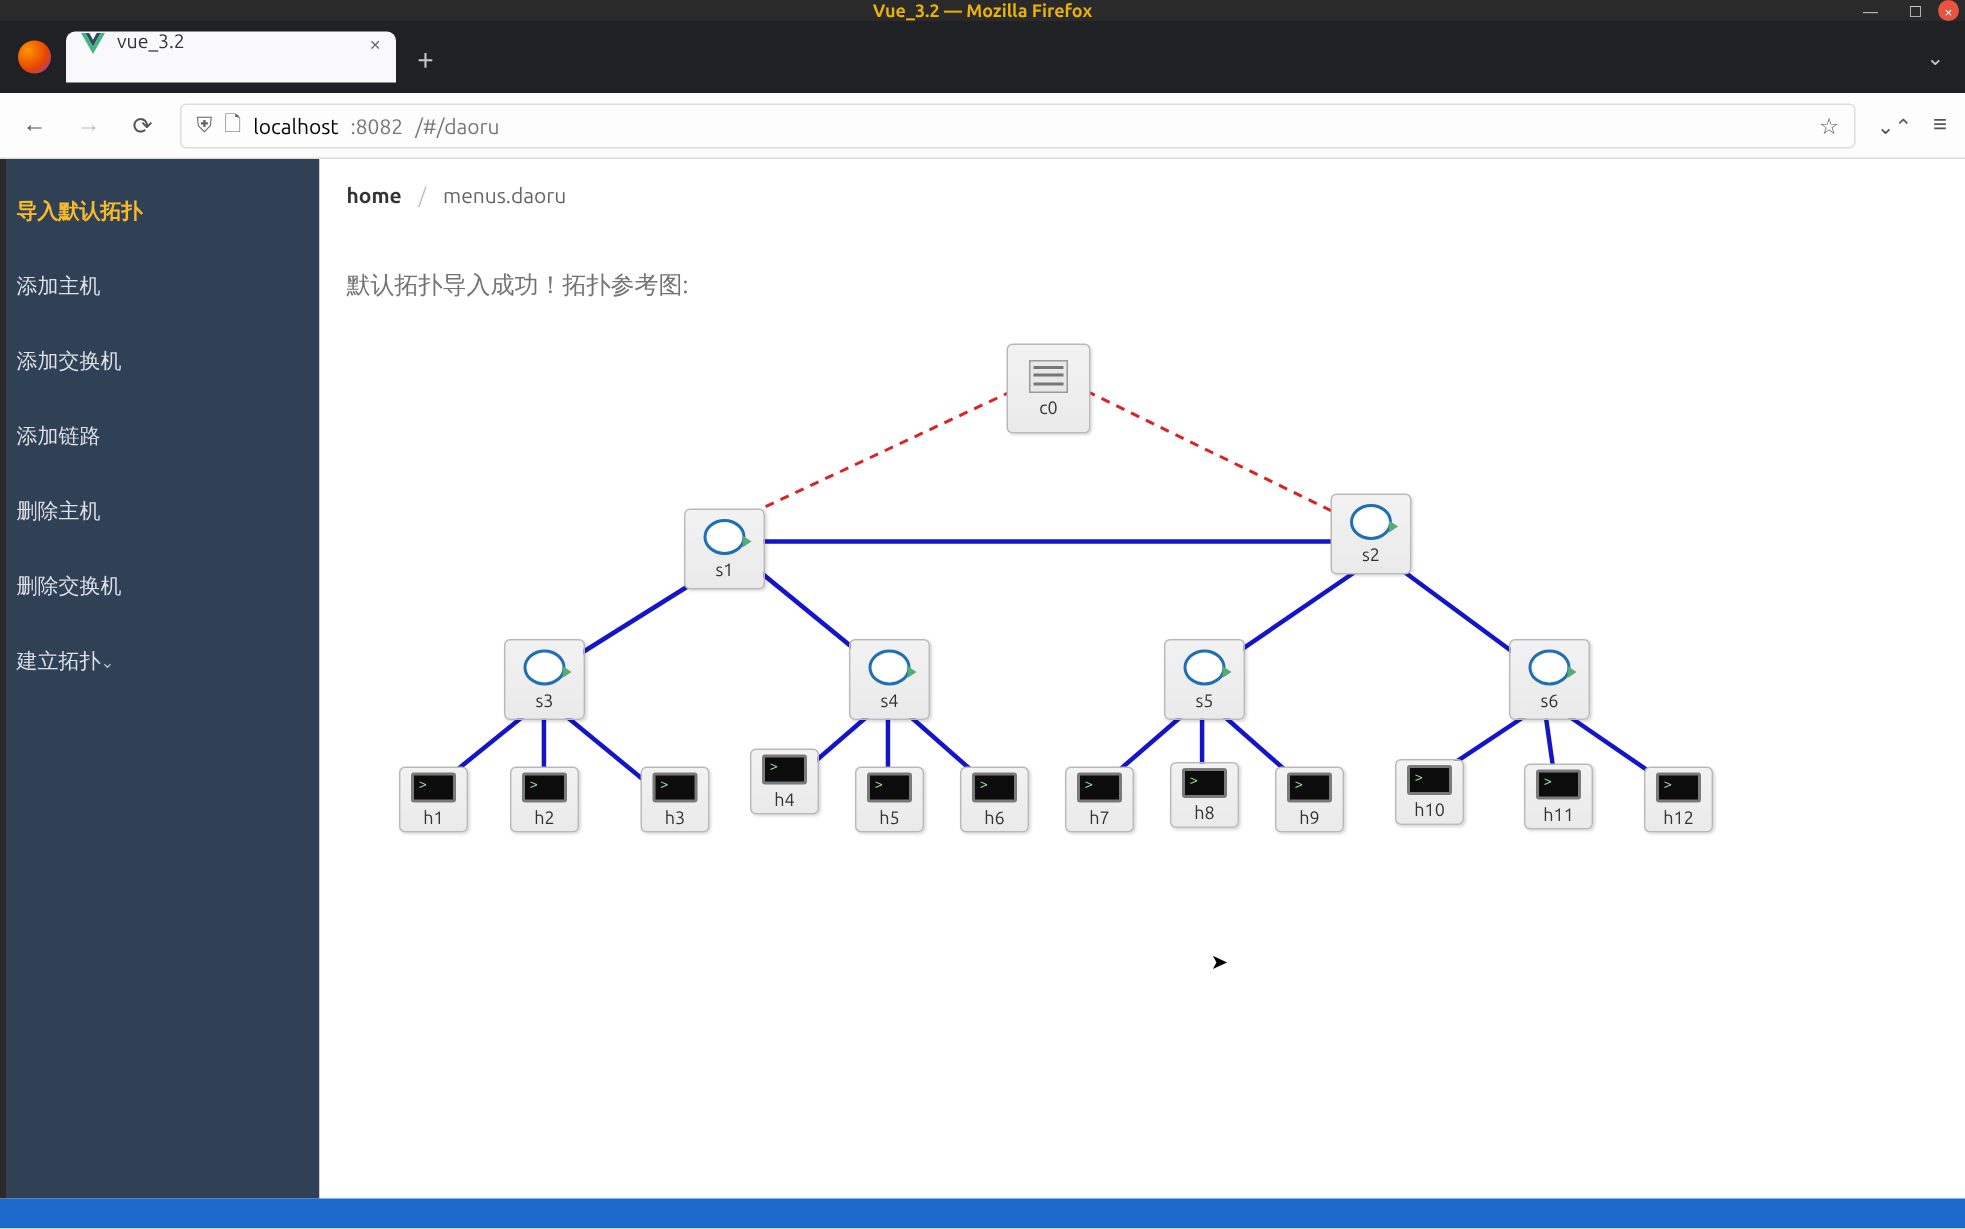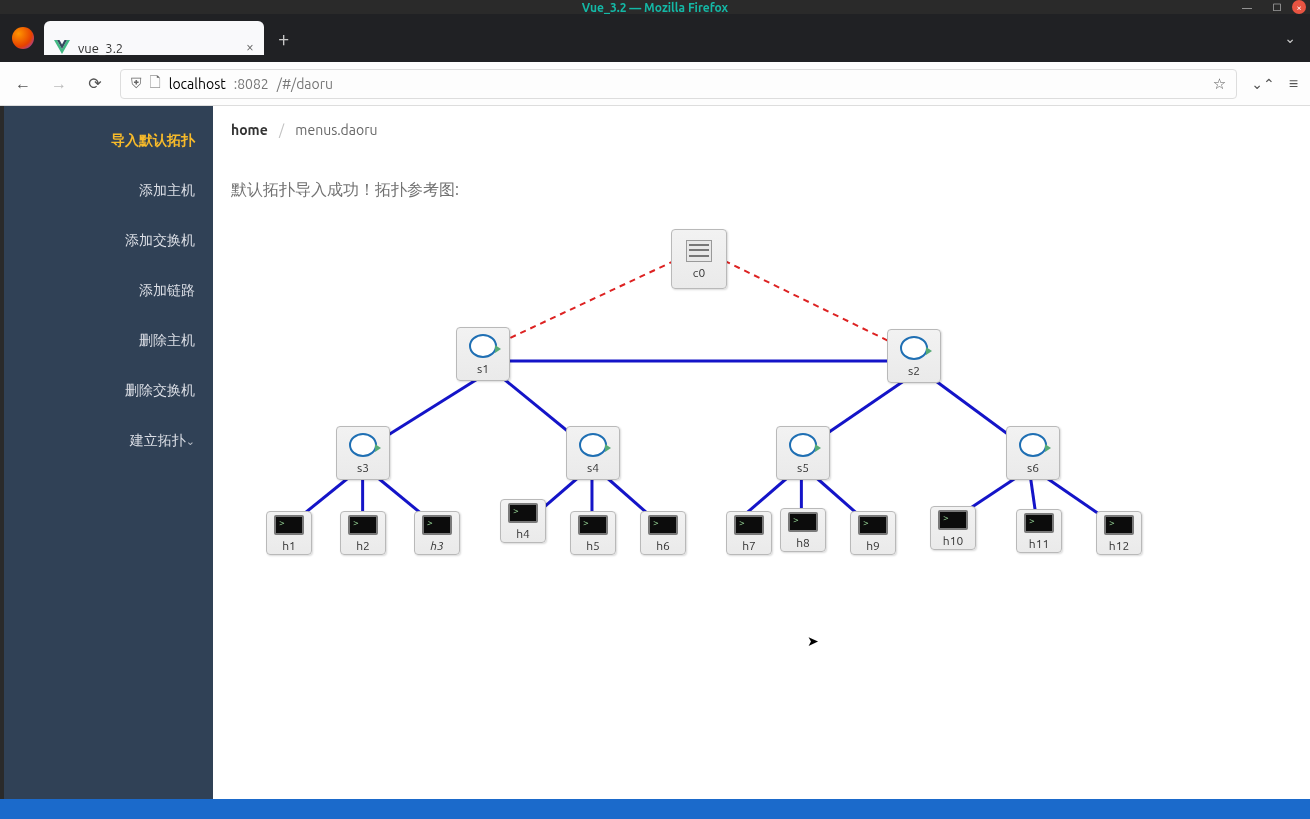--- a/index.html
+++ b/index.html
@@ -1,49 +1,49 @@
 <!DOCTYPE html>
 <html><head>
 <meta charset="utf-8">
 <style>
   * { margin:0; padding:0; box-sizing:border-box; font-family: -apple-system,"Segoe UI",Ubuntu,Arial,sans-serif; }
   body { width:1310px; height:819px; background:#fff; overflow:hidden; position:relative; }
 
   
   .os-titlebar { height:14px; background:#2a2a2a; display:flex; align-items:center; justify-content:center; position:relative; }
-  .os-title { color:#14b8a6; font-size:12px; font-weight:600; }
+  .os-title { color:#eab308; font-size:12px; font-weight:600; }
   .os-ctrls { position:absolute; right:0; top:0; display:flex; height:14px; }
   .os-ctrl { width:30px; display:flex; align-items:center; justify-content:center; color:#ccc; font-size:10px; }
   .os-close { background:#e85442; color:#fff; border-radius:50%; width:14px; height:14px; margin-right:4px; margin-top:0; }
 
   
   .tabstrip { height:48px; background:#202124; display:flex; align-items:center; padding-left:12px; position:relative; }
   .ff-logo { width:22px; height:22px; border-radius:50%; background: radial-gradient(circle at 30% 30%, #ff9500, #e64100 60%, #7b3fff 100%); margin-right:10px; }
-  .tab { width:220px; height:34px; background:#f9f9fb; border-radius:6px 6px 0 0; display:flex; align-items:flex-end; padding:0 10px; gap:8px; position:relative; }
+  .tab { width:220px; height:34px; background:#f9f9fb; border-radius:6px 6px 0 0; display:flex; align-items:flex-start; padding:0 10px; gap:8px; position:relative; }
   .tab-favicon { width:16px; height:16px; }
   .tab-title { font-size:13px; color:#333; flex:1; }
   .tab-close { font-size:14px; color:#666; }
   .newtab { color:#c7c7c7; font-size:20px; margin-left:14px; }
   .tab-chevron { position:absolute; right:14px; color:#c7c7c7; font-size:14px; }
 
   
   .addrbar { height:44px; background:#fdfdfd; border-bottom:1px solid #ddd; display:flex; align-items:center; padding:0 12px; gap:14px; }
   .nav-btn { color:#555; font-size:16px; width:22px; text-align:center; }
   .nav-btn.dis { color:#bbb; }
   .url-field { flex:1; height:30px; border:1px solid #ddd; border-radius:4px; display:flex; align-items:center; padding:0 10px; gap:8px; font-size:14px; color:#333; }
   .url-host { color:#000000; }
   .url-path { color:#777; }
   .url-star { margin-left:auto; color:#555; font-size:15px; }
   .pocket { color:#555; font-size:14px; }
   .menu-icon { color:#555; font-size:16px; }
 
   
   .content { position:absolute; top:106px; left:4px; right:4px; bottom:20px; background:#fff; display:flex; }
   .sidebar { width:209px; background:#304156; padding-top:10px; }
-  .side-item { padding:16px 18px; color:#dcdfe6; font-size:14px; display:flex; align-items:center; justify-content:flex-end; cursor:pointer; }
+  .side-item { padding:16px 7px; color:#dcdfe6; font-size:14px; display:flex; align-items:center; justify-content:flex-start; cursor:pointer; }
   .side-item.active { color:#f7ba2a; font-weight:600; }
   .caret { font-size:11px; color:#b6bcc6; }
 
   .main { flex:1; padding:16px 18px; position:relative; background:#fff; }
   .crumb { font-size:14px; color:#666; }
   .crumb b { color:#333; font-weight:700; }
   .crumb .sep { color:#c0c0c0; margin:0 8px; }
   .status-msg { margin-top:42px; font-size:16px; color:#737373; }
 
   
@@ -178,21 +178,21 @@
 
       <div class="node c-node" style="left:440px; top:8px;">
         <div class="srv-icon">
             <i></i>
             <i></i>
             <i></i>
           </div>
         <span class="node-lbl">c0</span>
       </div>
 
-      <div class="node s-node" style="left:225px; top:106px;">
+      <div class="node s-node" style="left:225px; top:118px;">
           <div class="sw-icon"></div>
           <span class="node-lbl">s1</span>
         </div>
       <div class="node s-node" style="left:656px; top:108px;">
           <div class="sw-icon"></div>
           <span class="node-lbl">s2</span>
         </div>
       <div class="node s-node" style="left:105px; top:205px;">
           <div class="sw-icon"></div>
           <span class="node-lbl">s3</span>
@@ -211,37 +211,37 @@
         </div>
 
       <div class="node h-node" style="left:35px;  top:290px;">
           <div class="host-icon"></div>
           <span class="node-lbl">h1</span>
         </div>
       <div class="node h-node" style="left:109px; top:290px;">
           <div class="host-icon"></div>
           <span class="node-lbl">h2</span>
         </div>
-      <div class="node h-node" style="left:183px; top:290px;font-style:italic;">
+      <div class="node h-node" style="left:196px; top:290px;">
           <div class="host-icon"></div>
           <span class="node-lbl">h3</span>
         </div>
       <div class="node h-node" style="left:269px; top:278px;">
           <div class="host-icon"></div>
           <span class="node-lbl">h4</span>
         </div>
       <div class="node h-node" style="left:339px; top:290px;">
           <div class="host-icon"></div>
           <span class="node-lbl">h5</span>
         </div>
       <div class="node h-node" style="left:409px; top:290px;">
           <div class="host-icon"></div>
           <span class="node-lbl">h6</span>
         </div>
-      <div class="node h-node" style="left:479px; top:290px;margin-left:16px;">
+      <div class="node h-node" style="left:479px; top:290px;">
           <div class="host-icon"></div>
           <span class="node-lbl">h7</span>
         </div>
       <div class="node h-node" style="left:549px; top:287px;">
           <div class="host-icon"></div>
           <span class="node-lbl">h8</span>
         </div>
       <div class="node h-node" style="left:619px; top:290px;">
           <div class="host-icon"></div>
           <span class="node-lbl">h9</span>

